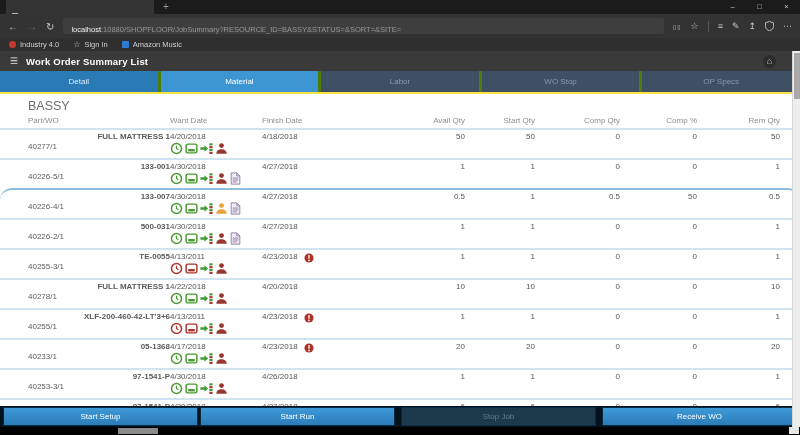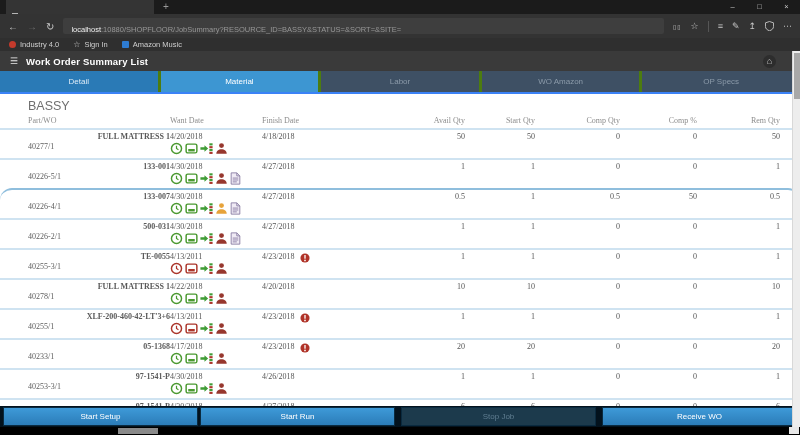--- a/index.html
+++ b/index.html
@@ -35,30 +35,30 @@
   .fb-star { color:#cfcfcf; font-size:8px; }
   .fb-blue { width:7px; height:7px; background:#2e7cd2; border-radius:1px; }
 
   
   .app-header { height:20px; background:#3a3a3a; display:flex; align-items:center; padding:0 10px; gap:8px; flex:0 0 20px; }
   .menu-ic { color:#e8e8e8; font-size:9px; }
   .app-title { color:#fff; font-size:9.5px; font-weight:bold; letter-spacing:.2px; }
   .home { margin-left:auto; margin-right:14px; width:13px; height:13px; border-radius:50%; background:#2d2d2d; color:#d8d8d8; font-size:9px; text-align:center; line-height:13px; }
 
   
-  .tabs { height:23px; background:#4d7c0f; display:flex; gap:3px; border-bottom:2px solid #3b82f6; flex:0 0 23px; }
+  .tabs { height:23px; background:#4d7c0f; display:flex; gap:3px; border-bottom:2px solid #fde047; flex:0 0 23px; }
   .tab { flex:1; display:flex; align-items:center; justify-content:center; font-size:8px; cursor:default; }
   .tab.blue   { background:#2a7ab6; color:#dcebf7; }
   .tab.active { background:#3d96d2; color:#ffffff; }
   .tab.dim    { background:#3e5064; color:#8b9aa9; }
 
   
   .content { flex:1 1 auto; background:#fff; overflow:hidden; position:relative; }
   .bassy { color:#6f6f6f; font-size:12.5px; padding:5px 0 3px 28px; }
-  .grid { display:grid; grid-template-columns:170px 92px 110px 93px 70px 85px 77px 83px;font-family:Liberation Serif, serif; }
+  .grid { display:grid; grid-template-columns:170px 92px 110px 93px 70px 85px 77px 83px; }
   .colhead { font-size:8px; color:#8d8d8d; padding-bottom:3px; }
   .colhead .h0 { padding-left:28px; }
   .colhead .hnum { text-align:right; }
   .row { height:30px; border-top:2px solid #cfe3f1; padding-top:2px; }
   .row.strong { border-top-color:#8fbedd;border-radius:12px; }
   .pname { font-size:8px; font-weight:600; color:#5a5a5a; padding-left:28px; white-space:nowrap;text-align:right; }
   .wo { font-size:8px; color:#5c5c5c; padding-left:28px; margin-top:1px; }
   .date { font-size:8px; color:#555; }
   .iconsrow { display:flex; align-items:center; gap:2px; margin-top:1px; }
   .ic { width:13px; height:13px; display:block; }
@@ -143,21 +143,21 @@
   <div class="app-header">
     <span class="menu-ic">☰</span>
     <span class="app-title">Work Order Summary List</span>
     <span class="home">⌂</span>
   </div>
 
   <div class="tabs">
       <div class="tab blue">Detail</div>
       <div class="tab active">Material</div>
       <div class="tab dim">Labor</div>
-      <div class="tab dim">WO Amazon</div>
+      <div class="tab dim">WO Stop</div>
       <div class="tab dim">OP Specs</div>
     </div>
 
   <div class="content">
     <div class="bassy">BASSY</div>
     <div class="grid colhead">
         <div class="h h0 h0">Part/WO</div>
         <div class="h h1">Want Date</div>
         <div class="h h2">Finish Date</div>
         <div class="h h3 hnum">Avail Qty</div>

